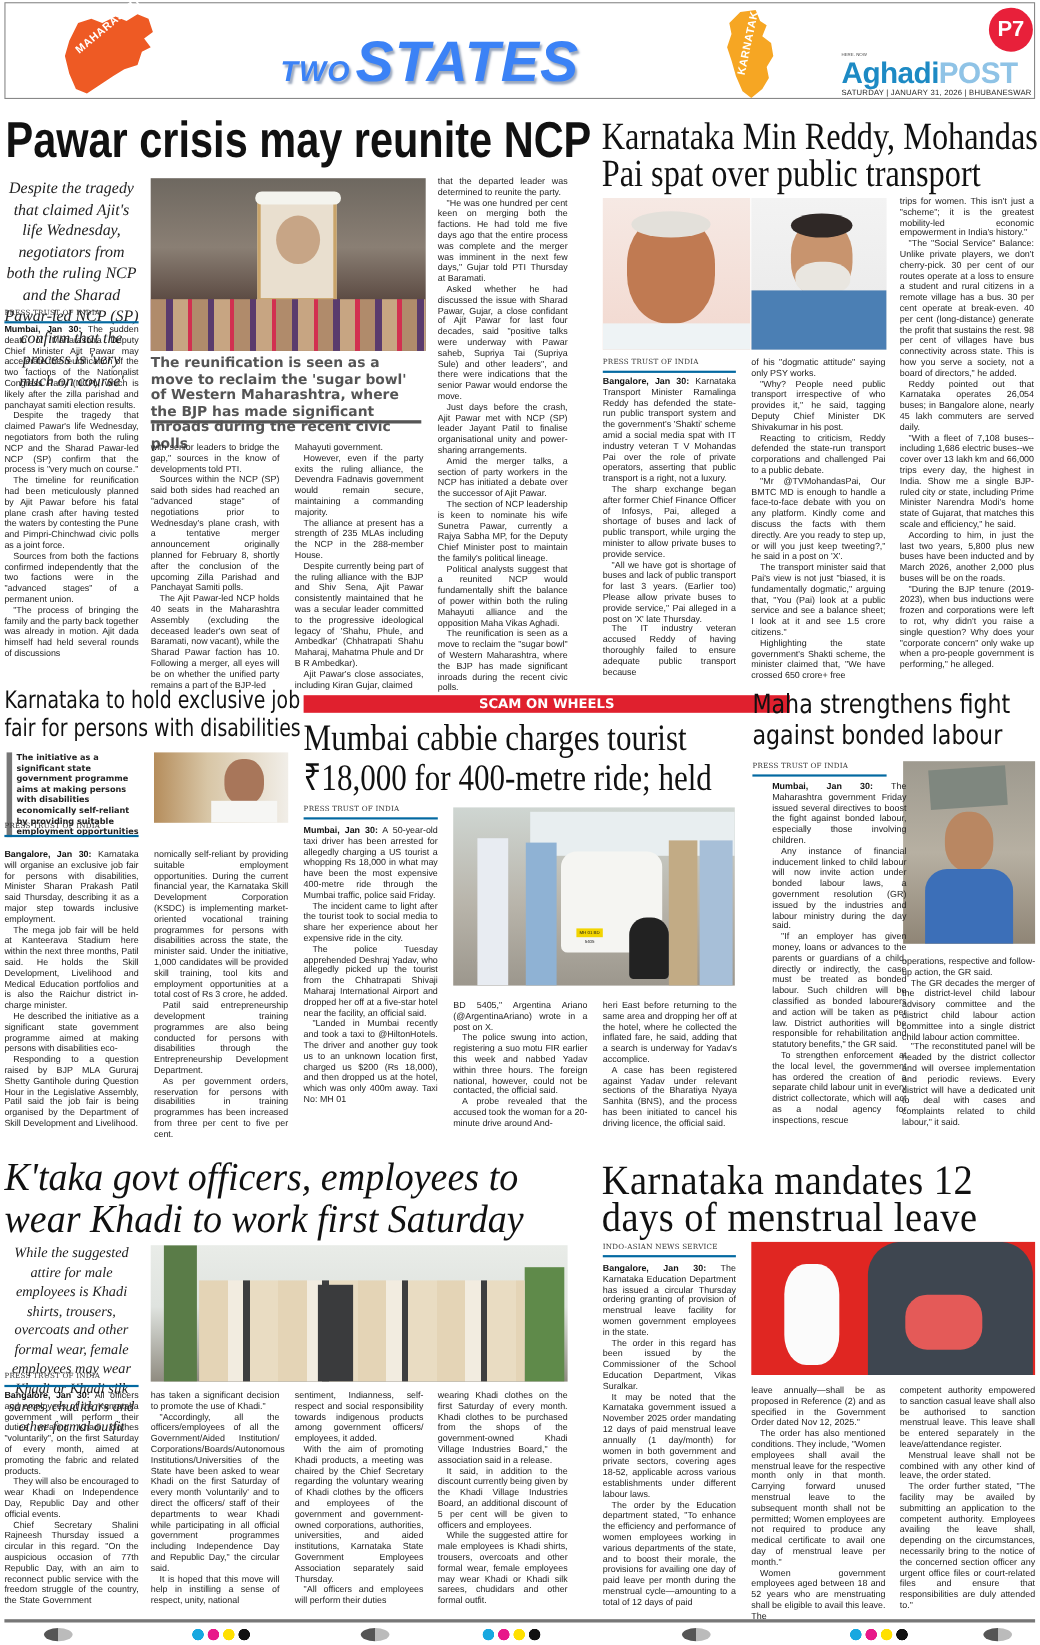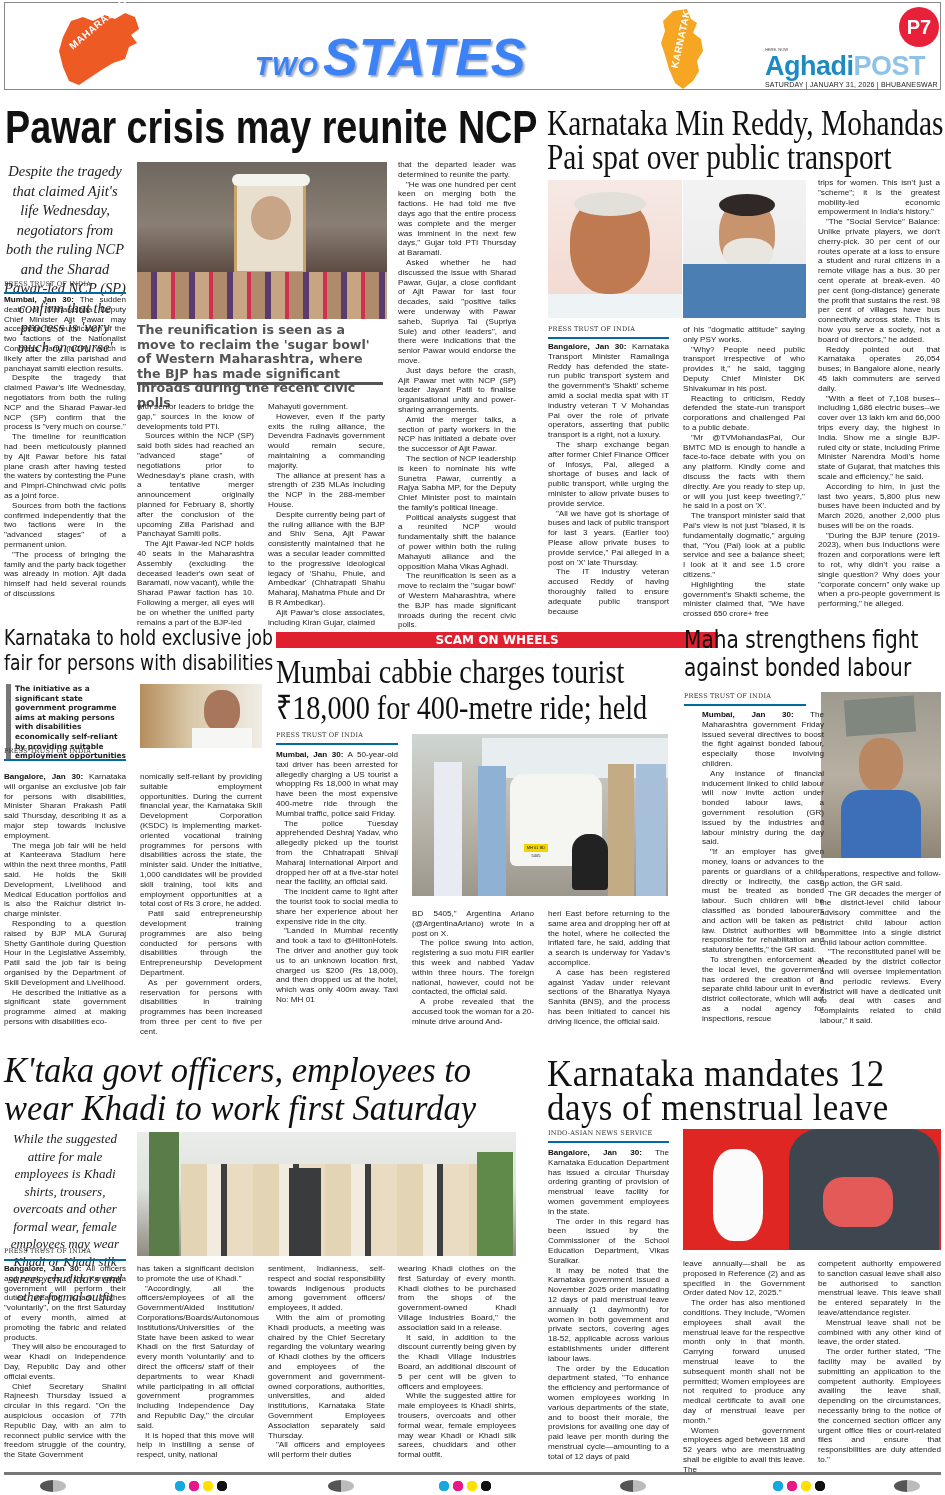--- a/index.html
+++ b/index.html
@@ -146,22 +146,22 @@
 <div class="abs hl-sans" style="left:4px;top:651px;font-size:22px;transform:scaleX(.78)">fair for persons with disabilities</div>
 <div class="abs pullbar" style="left:6px;top:684px;width:124px">The initiative as a significant state government programme aims at making persons with disabilities economically self-reliant by providing suitable employment opportunities</div>
 <div class="abs photo" style="left:140px;top:684px;width:122px;height:64px;background:linear-gradient(90deg,#b58d5c 0%,#d8c6a6 40%,#f1eee8 100%)">
   <div class="abs" style="left:64px;top:6px;width:36px;height:42px;border-radius:45%;background:#a8765a"></div>
   <div class="abs" style="left:52px;top:44px;width:60px;height:20px;background:#f6f6f4"></div>
 </div>
 <div class="abs byline" style="left:4px;top:747px;width:122px">PRESS TRUST OF INDIA</div>
 <div class="abs col" style="left:4px;top:772px;width:122px">
   <p class="first"><b>Bangalore, Jan 30:</b> <span>Karnataka will organise an exclusive job fair for persons with disabilities, Minister Sharan Prakash Patil said Thursday, describing it as a major step towards inclusive employment.</span></p>
   <p><span>The mega job fair will be held at Kanteerava Stadium here within the next three months, Patil said. He holds the Skill Development, Livelihood and Medical Education portfolios and is also the Raichur district in-charge minister.</span></p>
+  <p><span>He described the initiative as a significant state government programme aimed at making persons with disabilities eco-</span></p>
   <p><span>Responding to a question raised by BJP MLA Gururaj Shetty Gantihole during Question Hour in the Legislative Assembly, Patil said the job fair is being organised by the Department of Skill Development and Livelihood.</span></p>
-  <p><span>He described the initiative as a significant state government programme aimed at making persons with disabilities eco-</span></p>
 </div>
 <div class="abs col" style="left:140px;top:772px;width:122px">
   <p class="first"><span>nomically self-reliant by providing suitable employment opportunities. During the current financial year, the Karnataka Skill Development Corporation (KSDC) is implementing market-oriented vocational training programmes for persons with disabilities across the state, the minister said. Under the initiative, 1,000 candidates will be provided skill training, tool kits and employment opportunities at a total cost of Rs 3 crore, he added.</span></p>
   <p><span>Patil said entrepreneurship development training programmes are also being conducted for persons with disabilities through the Entrepreneurship Development Department.</span></p>
   <p><span>As per government orders, reservation for persons with disabilities in training programmes has been increased from three per cent to five per cent.</span></p>
 </div>
 
 <div class="abs kicker" style="left:276px;top:632px;width:442px">SCAM ON WHEELS</div>
 <div class="abs hl-serif" style="left:276px;top:655px;font-size:34px;transform:scaleX(.83)">Mumbai cabbie charges tourist</div>
 <div class="abs hl-serif" style="left:276px;top:691px;font-size:34px;transform:scaleX(.83)">₹18,000 for 400-metre ride; held</div>
@@ -171,22 +171,22 @@
   <div class="abs" style="left:98px;top:40px;width:92px;height:92px;border-radius:14px 14px 6px 6px;background:#f5f5f2"></div>
   <div class="abs" style="left:112px;top:110px;width:24px;height:8px;background:#f2d400;font-size:4px;line-height:8px;text-align:center;font-family:'Liberation Sans',sans-serif">MH 01 BD 5405</div>
   <div class="abs" style="left:22px;top:28px;width:28px;height:134px;background:#e8ecf2"></div>
   <div class="abs" style="left:66px;top:32px;width:28px;height:130px;background:#8fb2d4"></div>
   <div class="abs" style="left:196px;top:30px;width:26px;height:132px;background:#c2ab85"></div>
   <div class="abs" style="left:224px;top:30px;width:30px;height:132px;background:#a7bfd8"></div>
   <div class="abs" style="left:160px;top:100px;width:36px;height:56px;border-radius:16px 16px 4px 4px;background:#222"></div>
 </div>
 <div class="abs col" style="left:276px;top:750px;width:122px">
   <p class="first"><b>Mumbai, Jan 30:</b> <span>A 50-year-old taxi driver has been arrested for allegedly charging a US tourist a whopping Rs 18,000 in what may have been the most expensive 400-metre ride through the Mumbai traffic, police said Friday.</span></p>
+  <p><span>The incident came to light after the tourist took to social media to share her experience about her expensive ride in the city.</span></p>
   <p><span>The police Tuesday apprehended Deshraj Yadav, who allegedly picked up the tourist from the Chhatrapati Shivaji Maharaj International Airport and dropped her off at a five-star hotel near the facility, an official said.</span></p>
-  <p><span>The incident came to light after the tourist took to social media to share her experience about her expensive ride in the city.</span></p>
   <p><span>"Landed in Mumbai recently and took a taxi to @HiltonHotels. The driver and another guy took us to an unknown location first, charged us $200 (Rs 18,000), and then dropped us at the hotel, which was only 400m away. Taxi No: MH 01</span></p>
 </div>
 <div class="abs col" style="left:412px;top:909px;width:122px">
   <p class="first"><span>BD 5405," Argentina Ariano (@ArgentinaAriano) wrote in a post on X.</span></p>
   <p><span>The police swung into action, registering a suo motu FIR earlier this week and nabbed Yadav within three hours. The foreign national, however, could not be contacted, the official said.</span></p>
   <p><span>A probe revealed that the accused took the woman for a 20-minute drive around And-</span></p>
 </div>
 <div class="abs col" style="left:548px;top:909px;width:122px">
   <p class="first"><span>heri East before returning to the same area and dropping her off at the hotel, where he collected the inflated fare, he said, adding that a search is underway for Yadav's accomplice.</span></p>
   <p><span>A case has been registered against Yadav under relevant sections of the Bharatiya Nyaya Sanhita (BNS), and the process has been initiated to cancel his driving licence, the official said.</span></p>

